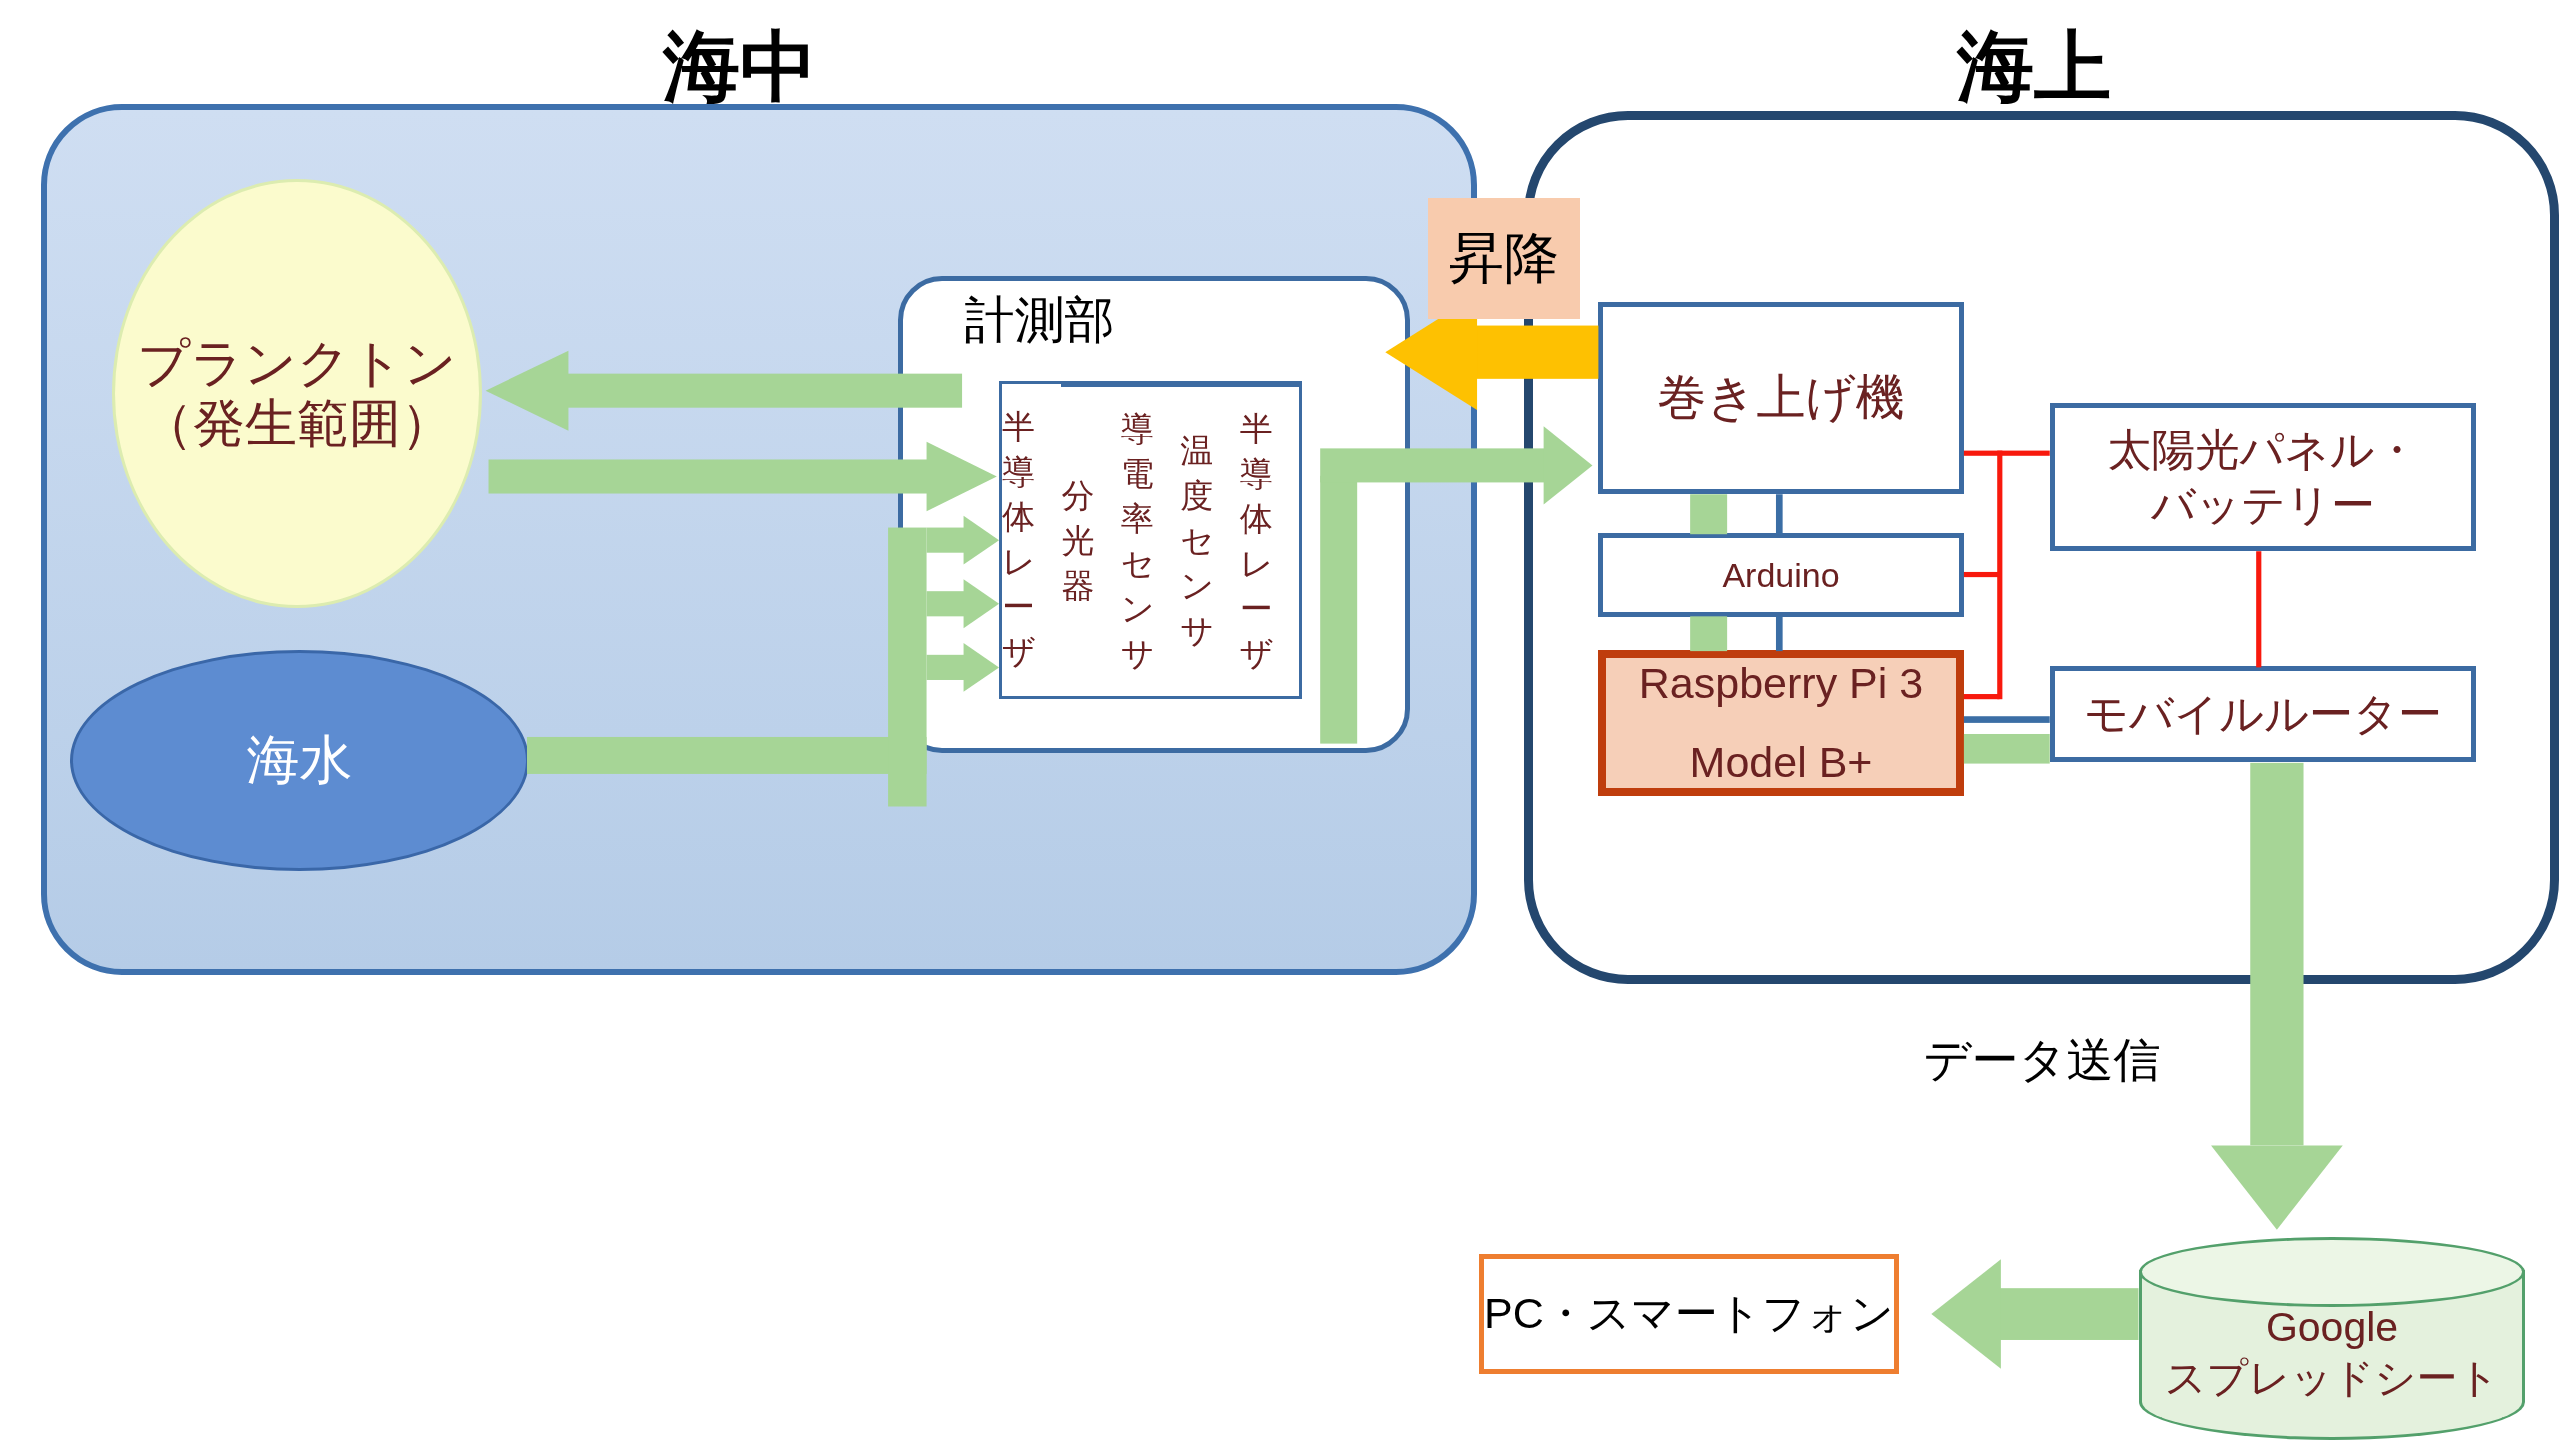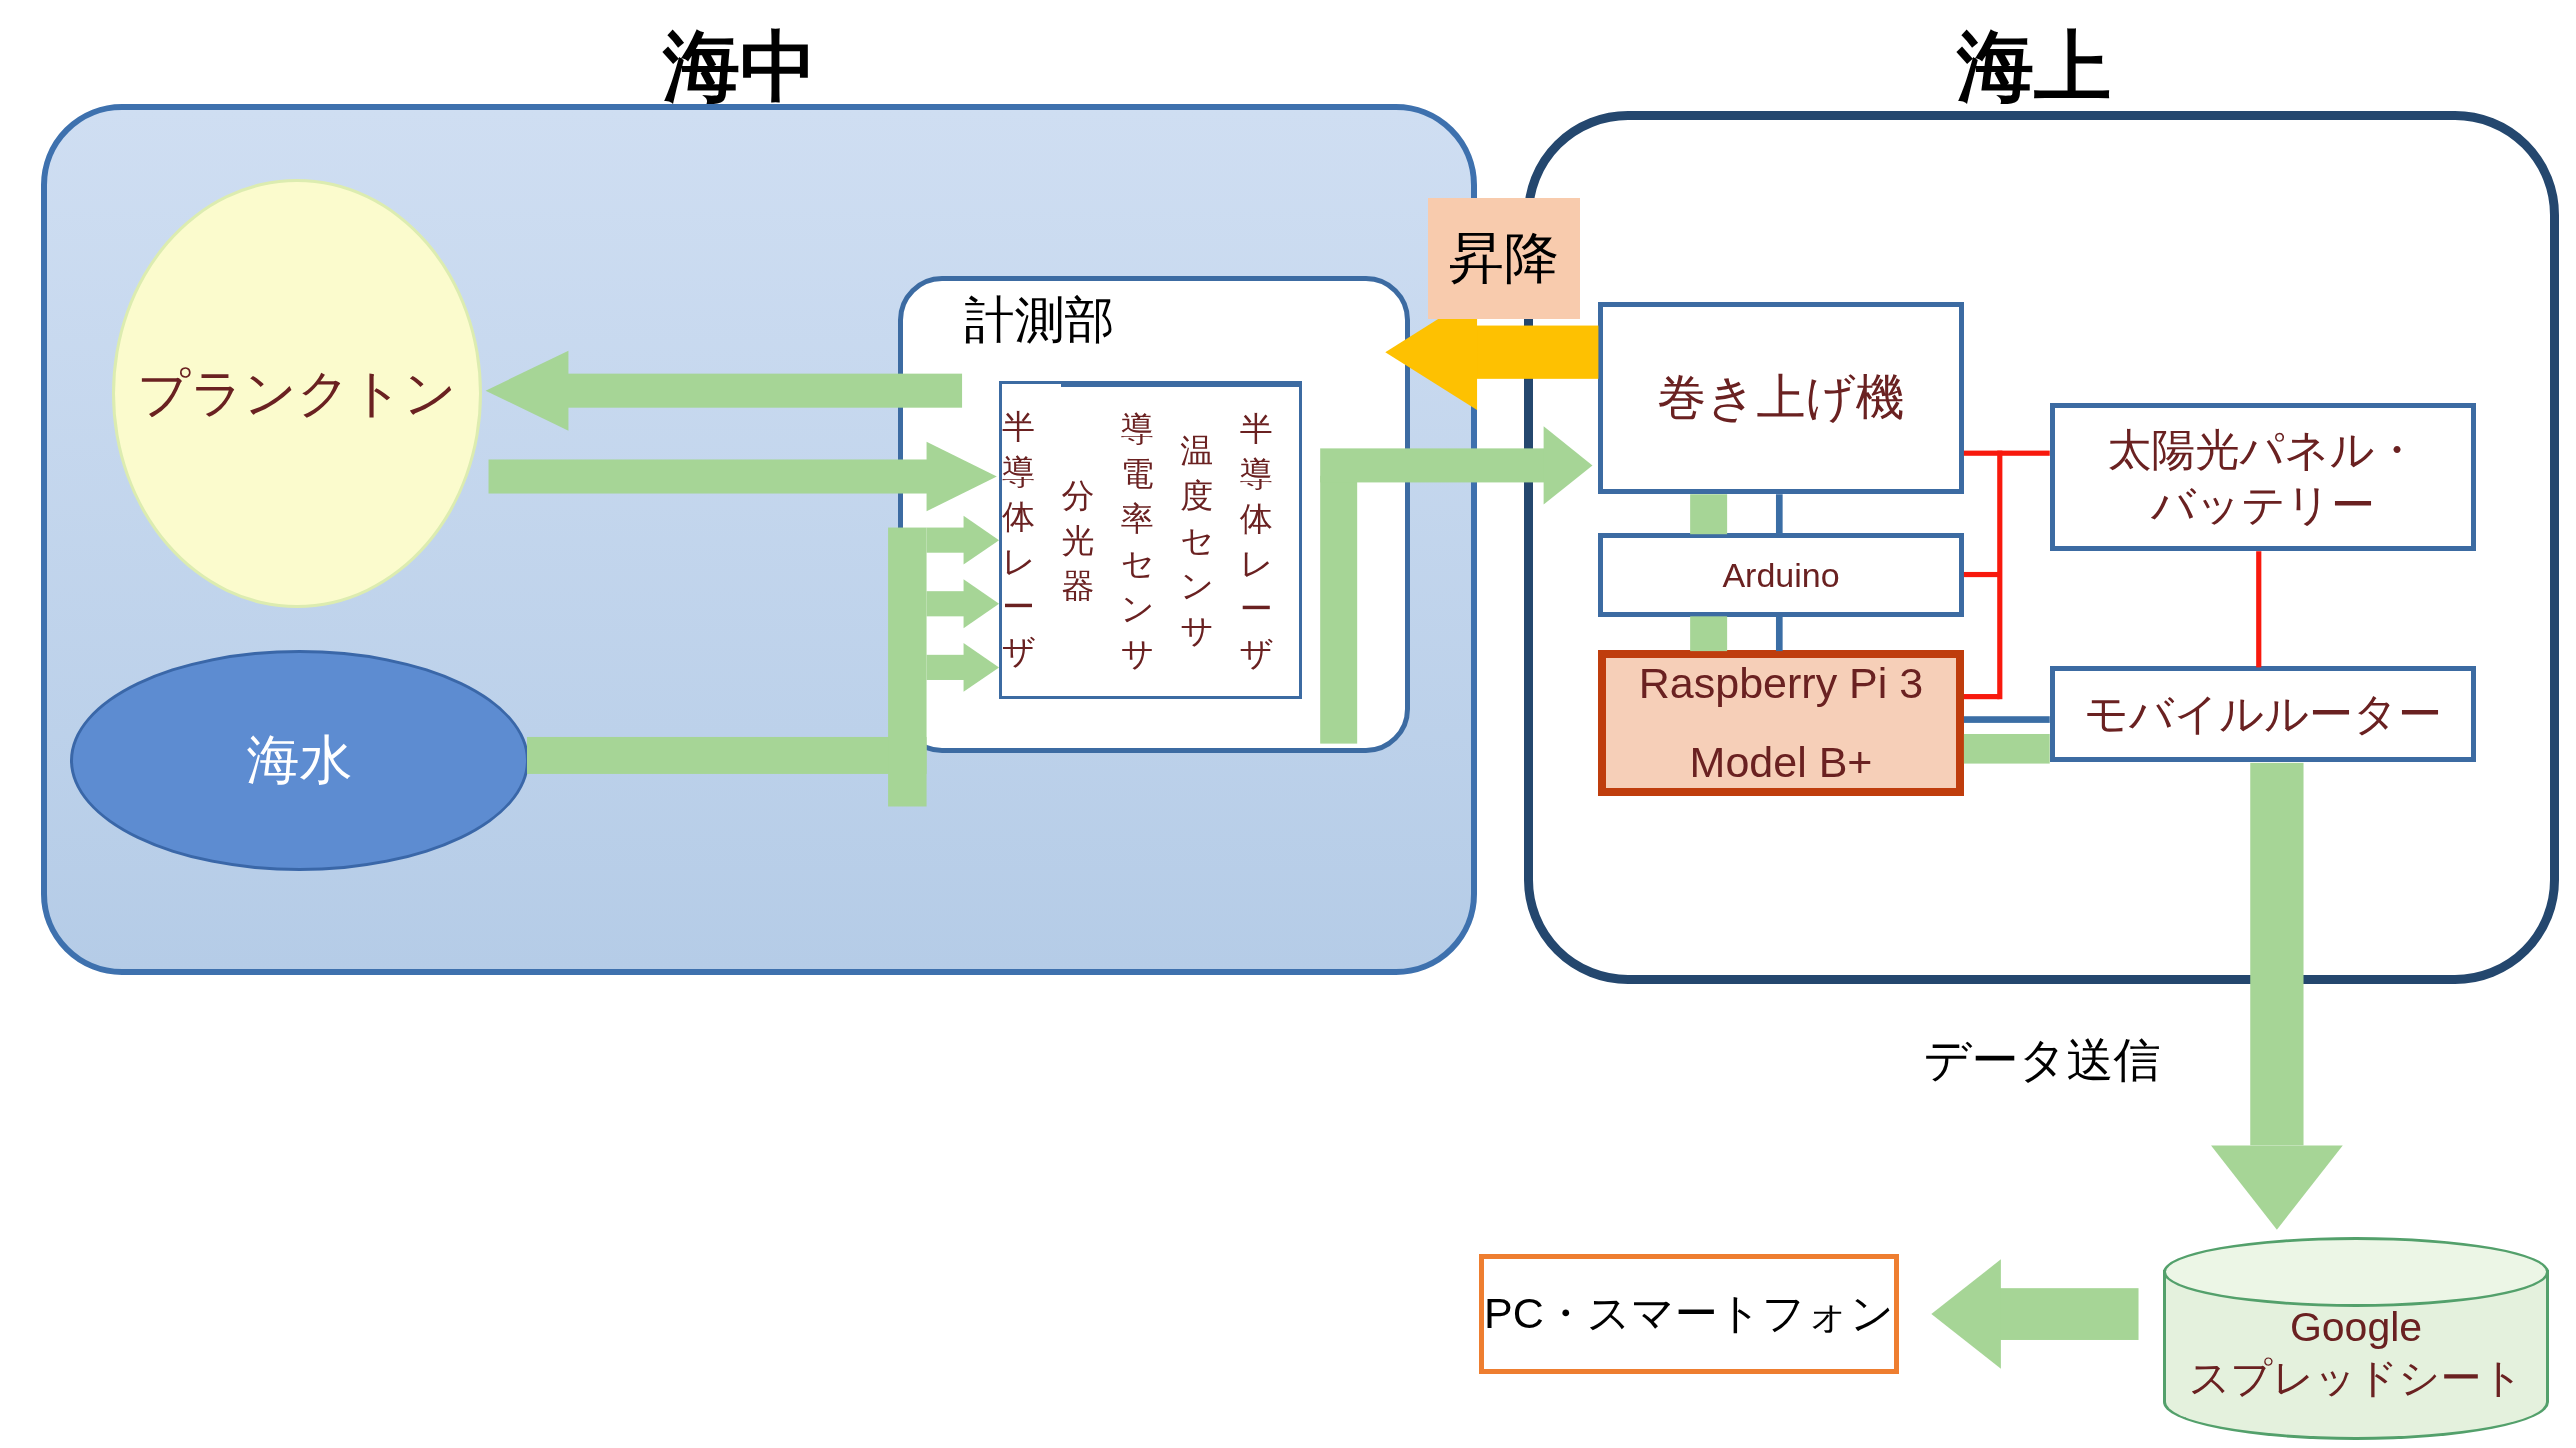--- a/index.html
+++ b/index.html
@@ -1,18 +1,18 @@
 <!DOCTYPE html>
 <html style="--green: #a6d596; --yellow: #fec101; --red: #f8190d; --blueLine: #3b6ea5; --seaBorder: #3e71ae; --seaFillTop: #cfdef2; --seaFillBottom: #b5cce7; --surfaceBorder: #24476e; --boxBorder: #3c6ba2; --maroon: #6a2121; --salmon: #f8cbad; --piFill: #f6cfb8; --piBorder: #bf3d0d; --planktonFill: #fbfbcd; --planktonBorder: #dcecb0; --waterFill: #5d8cd1; --waterBorder: #3a67a8; --cylFill: #e4f1dd; --cylBorder: #53a06b; --orange: #ee7e30;font-size:12px"><head>
 <meta charset="utf-8">
 <style>
   html,body{margin:0;padding:0;background:#ffffff;}
   body{font-family:"Liberation Sans","DejaVu Sans",sans-serif;}
   #stage{position:relative;width:2576px;height:1448px;background:#ffffff;overflow:hidden;}
-  .abs{position:absolute;margin-left:24px;}
+  .abs{position:absolute;}
   .box{position:absolute;box-sizing:border-box;display:flex;align-items:center;justify-content:center;text-align:center;}
   .lbl{position:absolute;text-align:center;white-space:nowrap;color:#000;}
 
   #sea-box{left:41px;top:104px;width:1436px;height:871px;border:6px solid var(--seaBorder);
            border-radius:81px;background:linear-gradient(180deg,var(--seaFillTop),var(--seaFillBottom));z-index:1;}
   #surface-box{left:1524px;top:111px;width:1035px;height:873px;border:9px solid var(--surfaceBorder);
            border-radius:104px;background:#ffffff;z-index:1;}
 
   #plankton{left:112px;top:179px;width:370px;height:429px;border:3.7px solid var(--planktonBorder);
            border-radius:50%;background:var(--planktonFill);z-index:2;flex-direction:column;
@@ -70,20 +70,21 @@
 
   <div class="box" id="sea-box"></div>
   <div class="box" id="surface-box"></div>
 
   <div class="lbl" id="title-sea">海中</div>
   <div class="lbl" id="title-surface">海上</div>
   <div class="lbl" id="comm-label">通信・制御部</div>
 
   <div class="box" id="plankton">
     <div>プランクトン</div>
+    <div>（発生範囲）</div>
   </div>
   <div class="box" id="seawater">
     <span>海水</span>
   </div>
 
   <div class="box" id="measure-box"></div>
   <div class="lbl" id="measure-label">計測部</div>
   <div id="sensor-stack">
     <div class="sensor-row">半導体レーザ</div>
     <div class="sensor-row">分光器</div>

